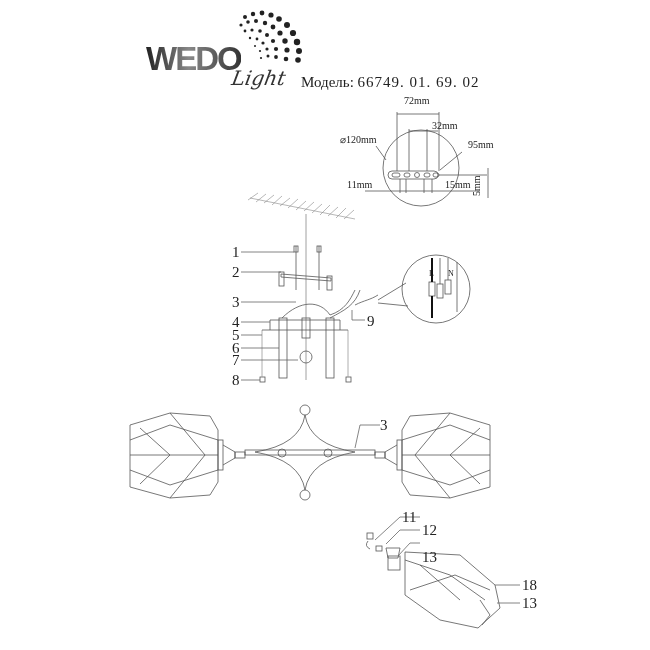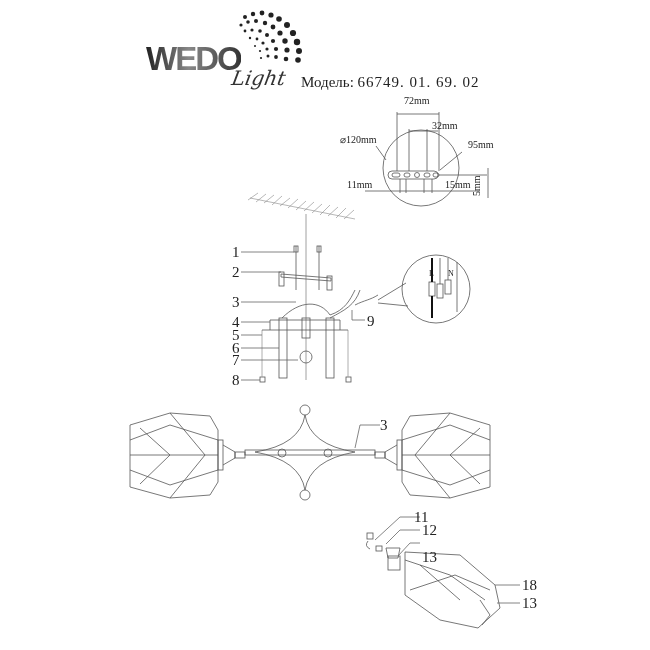--- a/index.html
+++ b/index.html
@@ -237,17 +237,17 @@
 <div class="lbl" style="left:232px;top:245px">1</div>
 <div class="lbl" style="left:232px;top:265px">2</div>
 <div class="lbl" style="left:232px;top:295px">3</div>
 <div class="lbl" style="left:232px;top:315px">4</div>
 <div class="lbl" style="left:232px;top:328px">5</div>
 <div class="lbl" style="left:232px;top:341px">6</div>
 <div class="lbl" style="left:232px;top:353px">7</div>
 <div class="lbl" style="left:232px;top:373px">8</div>
 <div class="lbl" style="left:367px;top:314px">9</div>
 <div class="lbl" style="left:380px;top:418px">3</div>
-<div class="lbl" style="left:414px;top:510px">11</div>
+<div class="lbl" style="left:402px;top:510px">11</div>
 <div class="lbl" style="left:422px;top:523px">12</div>
 <div class="lbl" style="left:422px;top:550px">13</div>
 <div class="lbl" style="left:522px;top:578px">18</div>
 <div class="lbl" style="left:522px;top:596px">13</div>
 
 </body></html>

